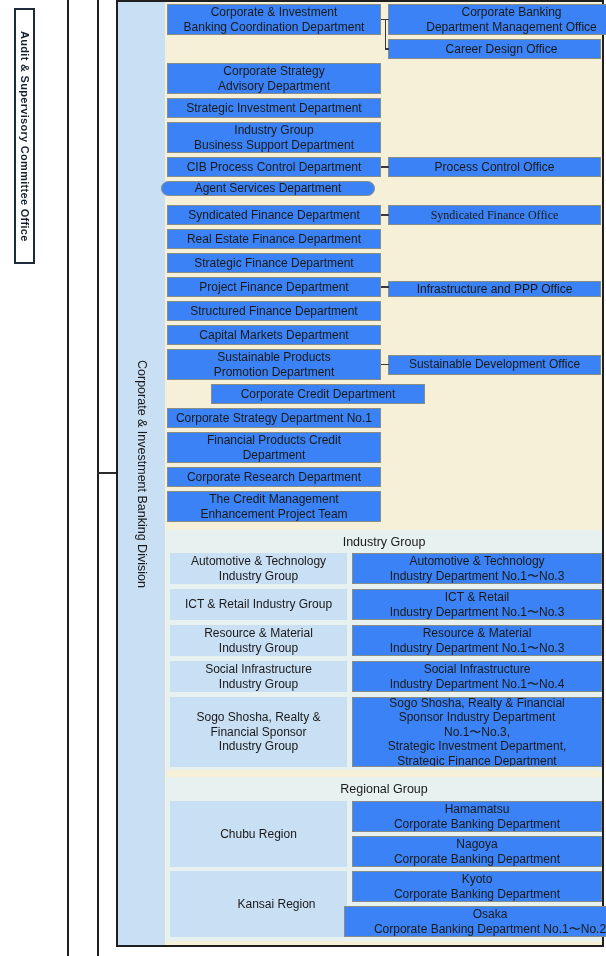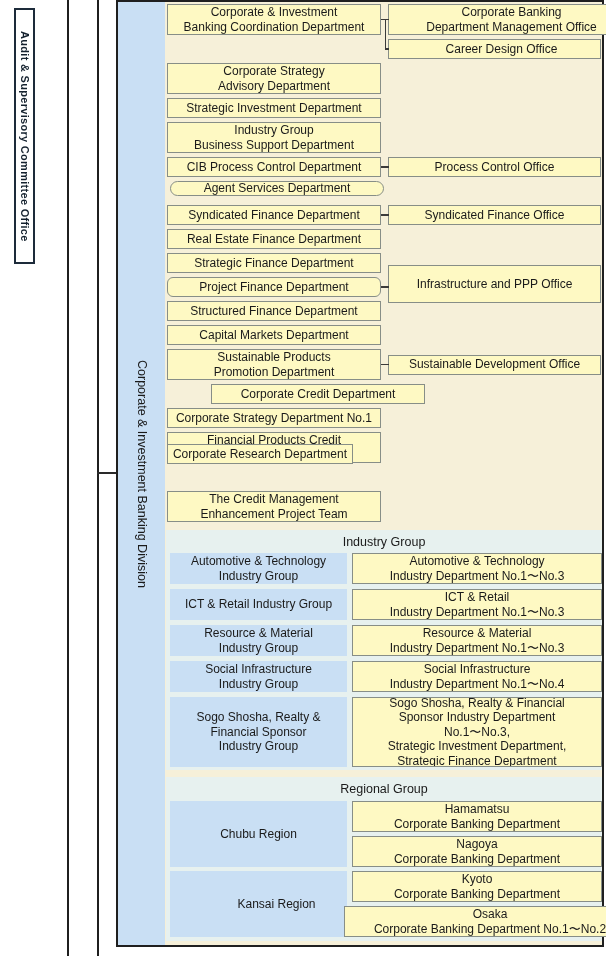--- a/index.html
+++ b/index.html
@@ -20,21 +20,21 @@
   .division-bar{position:absolute;left:118px;top:2px;width:47px;height:943px;
     background:#C9DFF4;display:flex;align-items:center;justify-content:center}
   .division-bar .vtext{writing-mode:vertical-rl;font-size:12.5px;color:#1a1a1a;white-space:nowrap}
 
   .section{position:absolute;background:#E7F1EF}
   .section-title{position:absolute;left:0;top:0;width:100%;text-align:center;
     font-size:12.5px;padding-top:5px;color:#1a1a1a}
 
   .box{position:absolute;display:flex;align-items:center;justify-content:center;
     text-align:center;font-size:12px;line-height:14.5px;white-space:pre-line;overflow:hidden}
-  .white-box{background:#fef9c3;border:1px solid #878E87}
+  .white-box{background:#3b82f6;border:1px solid #878E87}
   .blue-box{background:#C9DFF4}
   .conn{position:absolute;background:#3a3a3a}
 </style>
 </head>
 <body>
 
 <div id="stage">
 
   <div class="vline" style="left:67px;top:0;height:956px"></div>
   <div class="vline" style="left:97px;top:0;height:956px"></div>
@@ -67,40 +67,40 @@
     <div class="conn" style="left: 384.5px; top: 18.5px; width: 1.5px; height: 31px;"></div>
     <div class="conn" style="left: 384.5px; top: 48px; width: 4.5px; height: 1.5px;"></div>
     <div class="box white-box" style="left: 167px; top: 63px; width: 214px; height: 31px;">Corporate Strategy
 Advisory Department</div>
     <div class="box white-box" style="left: 167px; top: 98px; width: 214px; height: 20px;">Strategic Investment Department</div>
     <div class="box white-box" style="left: 167px; top: 122px; width: 214px; height: 31px;">Industry Group
 Business Support Department</div>
     <div class="box white-box" style="left: 167px; top: 157px; width: 214px; height: 20px;">CIB Process Control Department</div>
     <div class="box white-box" style="left: 388px; top: 157px; width: 213px; height: 20px;">Process Control Office</div>
     <div class="conn" style="left: 381px; top: 166px; width: 8px; height: 1.5px;"></div>
-    <div class="box white-box" style="left: 170px; top: 181px; width: 214px; height: 15px; border-radius: 8px;">Agent Services Department</div>
+    <div class="box white-box" style="left: 161px; top: 181px; width: 214px; height: 15px; border-radius: 8px;">Agent Services Department</div>
     <div class="box white-box" style="left: 167px; top: 205px; width: 214px; height: 20px;">Syndicated Finance Department</div>
-    <div class="box white-box" style="left: 388px; top: 205px; width: 213px; height: 20px;">Syndicated Finance Office</div>
+    <div class="box white-box" style="left: 388px; top: 205px; width: 213px; height: 20px; font-family: Liberation Serif, serif;">Syndicated Finance Office</div>
     <div class="conn" style="left: 381px; top: 214px; width: 8px; height: 1.5px;"></div>
     <div class="box white-box" style="left: 167px; top: 229px; width: 214px; height: 20px;">Real Estate Finance Department</div>
     <div class="box white-box" style="left: 167px; top: 253px; width: 214px; height: 20px;">Strategic Finance Department</div>
-    <div class="box white-box" style="left: 167px; top: 277px; width: 214px; height: 20px; border-radius: 6px;">Project Finance Department</div>
-    <div class="box white-box" style="left: 388px; top: 265px; width: 213px; height: 38px;">Infrastructure and PPP Office</div>
+    <div class="box white-box" style="left: 167px; top: 277px; width: 214px; height: 20px;">Project Finance Department</div>
+    <div class="box white-box" style="left: 388px; top: 281px; width: 213px; height: 16px;">Infrastructure and PPP Office</div>
     <div class="conn" style="left: 381px; top: 286px; width: 8px; height: 1.5px;"></div>
     <div class="box white-box" style="left: 167px; top: 301px; width: 214px; height: 20px;">Structured Finance Department</div>
     <div class="box white-box" style="left: 167px; top: 325px; width: 214px; height: 20px;">Capital Markets Department</div>
     <div class="box white-box" style="left: 167px; top: 349px; width: 214px; height: 31px;">Sustainable Products
 Promotion Department</div>
     <div class="box white-box" style="left: 388px; top: 354.5px; width: 213px; height: 20px;">Sustainable Development Office</div>
     <div class="conn" style="left: 381px; top: 363.5px; width: 8px; height: 1.5px;"></div>
     <div class="box white-box" style="left: 167px; top: 384px; width: 214px; height: 20px; margin-left: 44px;">Corporate Credit Department</div>
     <div class="box white-box" style="left: 167px; top: 408px; width: 214px; height: 20px;">Corporate Strategy Department No.1</div>
     <div class="box white-box" style="left: 167px; top: 432px; width: 214px; height: 31px;">Financial Products Credit
 Department</div>
-    <div class="box white-box" style="left: 167px; top: 444px; width: 186px; height: 20px;">Corporate Research Department</div>
+    <div class="box white-box" style="left: 167px; top: 467px; width: 214px; height: 20px;">Corporate Research Department</div>
     <div class="box white-box" style="left: 167px; top: 491px; width: 214px; height: 31px;">The Credit Management
 Enhancement Project Team</div>
     <div class="box blue-box" style="left: 170px; top: 553px; width: 177px; height: 31px;">Automotive &amp; Technology
 Industry Group</div>
     <div class="box white-box" style="left: 352px; top: 553px; width: 250px; height: 31px;">Automotive &amp; Technology
 Industry Department No.1〜No.3</div>
     <div class="box blue-box" style="left: 170px; top: 589px; width: 177px; height: 31px;">ICT &amp; Retail Industry Group</div>
     <div class="box white-box" style="left: 352px; top: 589px; width: 250px; height: 31px;">ICT &amp; Retail
 Industry Department No.1〜No.3</div>
     <div class="box blue-box" style="left: 170px; top: 625px; width: 177px; height: 31px;">Resource &amp; Material

